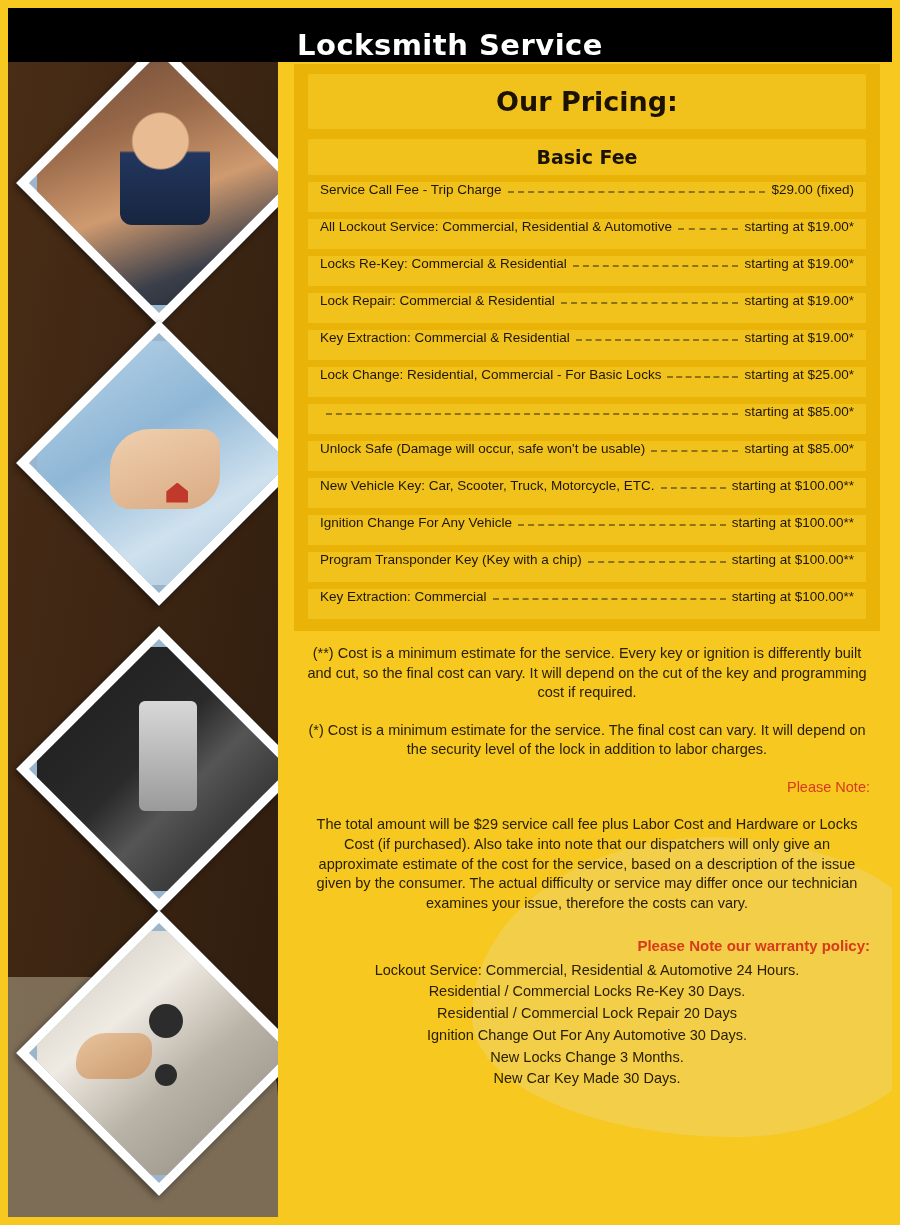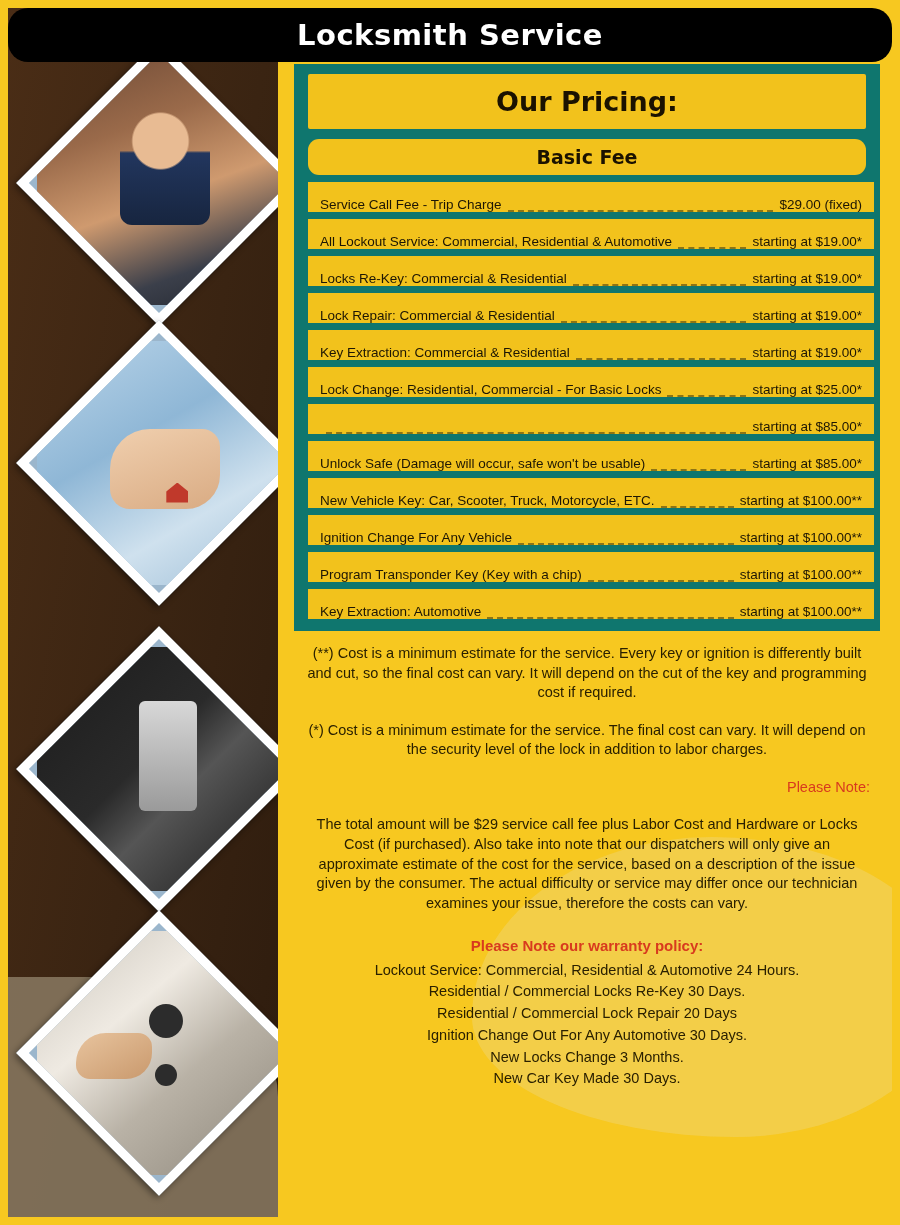--- a/index.html
+++ b/index.html
@@ -43,23 +43,22 @@
     position:absolute;right:-60px;bottom:80px;width:480px;height:300px;
     background:#f1d36a;
     border-radius:50% 50% 45% 55%/60% 50% 50% 40%;
     opacity:.55;
   }
 
   
   .header{
     position:absolute;left:0;top:0;right:0;height:54px;
     background:#000;
-    display:flex;align-items:center;justify-content:center;
+    display:flex;align-items:flex-end;justify-content:center;
     z-index:6;
-    border-radius:20px;
   }
   .header .title{
     color:#fff;
     font-family:"DejaVu Sans", sans-serif;
     font-weight:bold;
     font-size:29px;
     letter-spacing:.5px;
   }
 
   
@@ -97,45 +96,45 @@
     background:linear-gradient(180deg,#d8d8d8,#9a9a9a);border-radius:6px;}
   .img-d{background:linear-gradient(140deg,#c9c4bb 0%,#efeae2 35%,#b9b2a6 60%,#8d867a 100%);}
   .img-d:after{content:"";position:absolute;left:46%;top:30%;width:34px;height:34px;
     background:#2c2c2c;border-radius:50%;box-shadow:0 54px 0 -6px #2c2c2c;}
   .img-d:before{content:"";position:absolute;left:16%;top:42%;width:76px;height:46px;
     background:linear-gradient(150deg,#e8c49e,#c9996d);border-radius:30px 14px 26px 14px;}
 
   
   .card{
     position:absolute;left:16px;right:12px;top:56px;
-    background:#0f766e;
+    background:#eab308;
     padding:0 0 12px 0;
   }
   .band{
     background:#f2c21c;
     margin:10px 14px 0 14px;
     text-align:center;
     border-radius:2px;
   }
   .band.big{padding:12px 0;}
   .band.big .txt{
     font-family:"DejaVu Sans", sans-serif;
     font-weight:bold;font-size:27px;color:#1b1200;
   }
-  .band.sub{padding:7px 0;border-radius:11px;}
+  .band.sub{padding:7px 0;}
   .band.sub .txt{
     font-family:"DejaVu Sans", sans-serif;
     font-weight:bold;font-size:19px;color:#1b1200;
   }
 
   .row{
-    margin:7px 6px 0 14px;
+    margin:7px 14px 0 14px;
     background:#f2c21c;
     height:30px;
-    display:flex;align-items:flex-end;
+    display:flex;align-items:flex-start;
     padding:0 12px;
     font-size:13.5px;
     color:#1d1604;
     white-space:nowrap;
   }
   .row .lbl{flex:0 0 auto;}
   .row .dots{
     flex:1 1 auto;
     margin:0 6px;
     border-bottom:2px dashed #6b5a13;
@@ -147,21 +146,21 @@
   
   .notes{
     position:absolute;left:26px;right:22px;top:636px;
     text-align:center;color:#2a2000;
     font-size:14.5px;line-height:1.35;
   }
   .notes p{margin:0 0 18px 0;}
   .note-title{color:#d83a1e;margin:0 0 2px 0;text-align:right;}
   .warranty{margin-top:22px;}
   .warranty .w-title{
-    color:#d83a1e;font-weight:bold;font-size:15px;margin-bottom:2px;
+    color:#d83a1e;font-weight:bold;font-size:15px;margin-bottom:2px;text-align:right;
   }
   .warranty div{line-height:1.5;}
 </style>
 </head>
 <body>
 
 <div class="page">
   <div class="inner">
 
     <div class="left-col">
@@ -244,21 +243,21 @@
           <span class="lbl">Ignition Change For Any Vehicle</span>
           <span class="dots"></span>
           <span class="val">starting at $100.00**</span>
         </div>
         <div class="row">
           <span class="lbl">Program Transponder Key (Key with a chip)</span>
           <span class="dots"></span>
           <span class="val">starting at $100.00**</span>
         </div>
         <div class="row">
-          <span class="lbl">Key Extraction: Automotive</span>
+          <span class="lbl">Key Extraction: Commercial</span>
           <span class="dots"></span>
           <span class="val">starting at $100.00**</span>
         </div>
 
       </div>
 
       <div class="notes">
         <p>(**) Cost is a minimum estimate for the service. Every key or ignition is differently built and cut, so the final cost can vary. It will depend on the cut of the key and programming cost if required.</p>
         <p>(*) Cost is a minimum estimate for the service. The final cost can vary. It will depend on the security level of the lock in addition to labor charges.</p>
         <p class="note-title">Please Note:</p>

